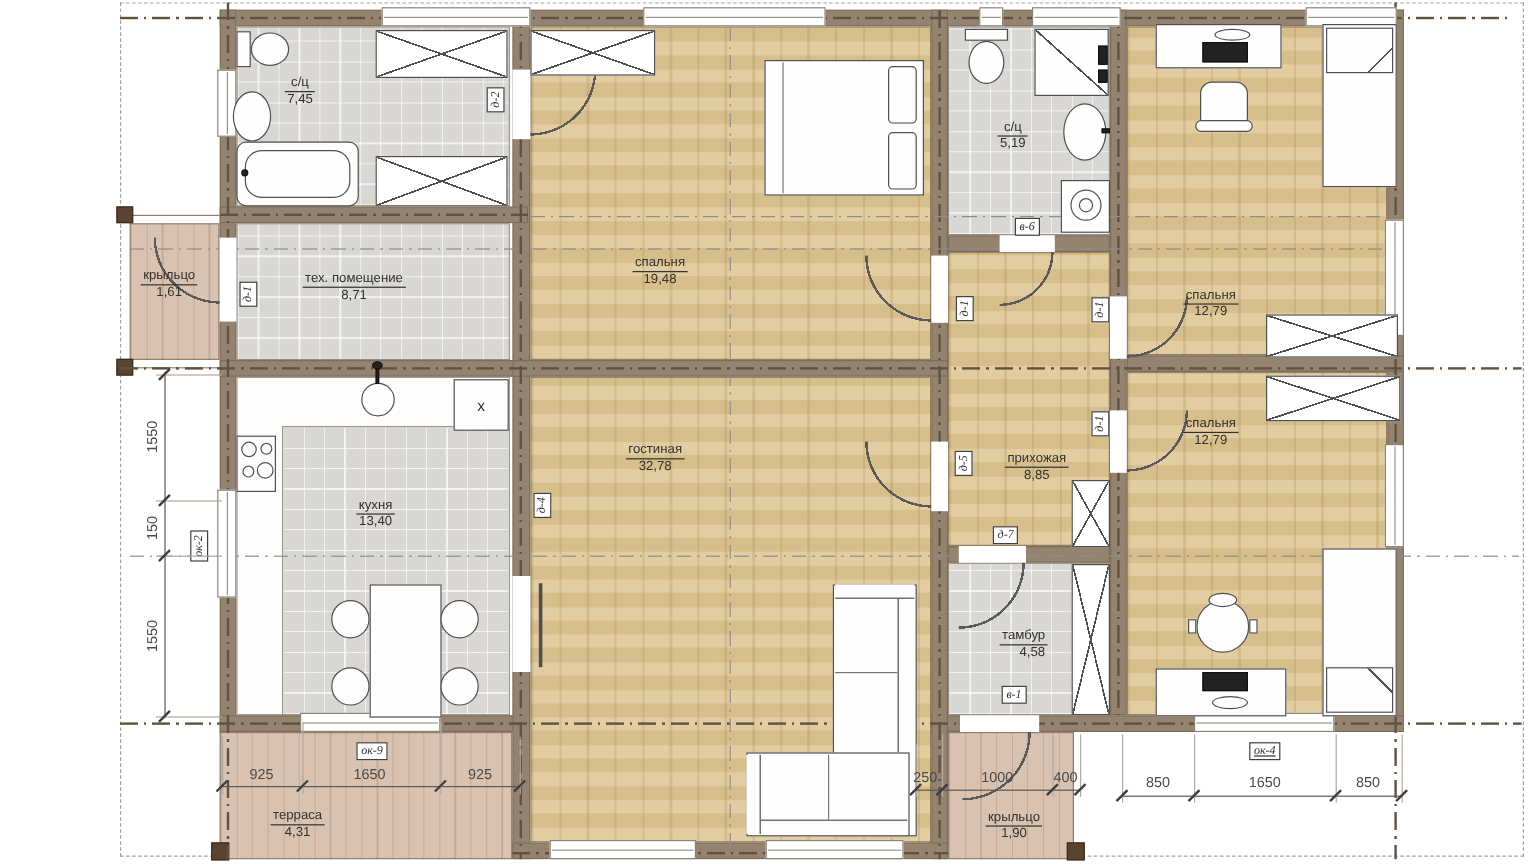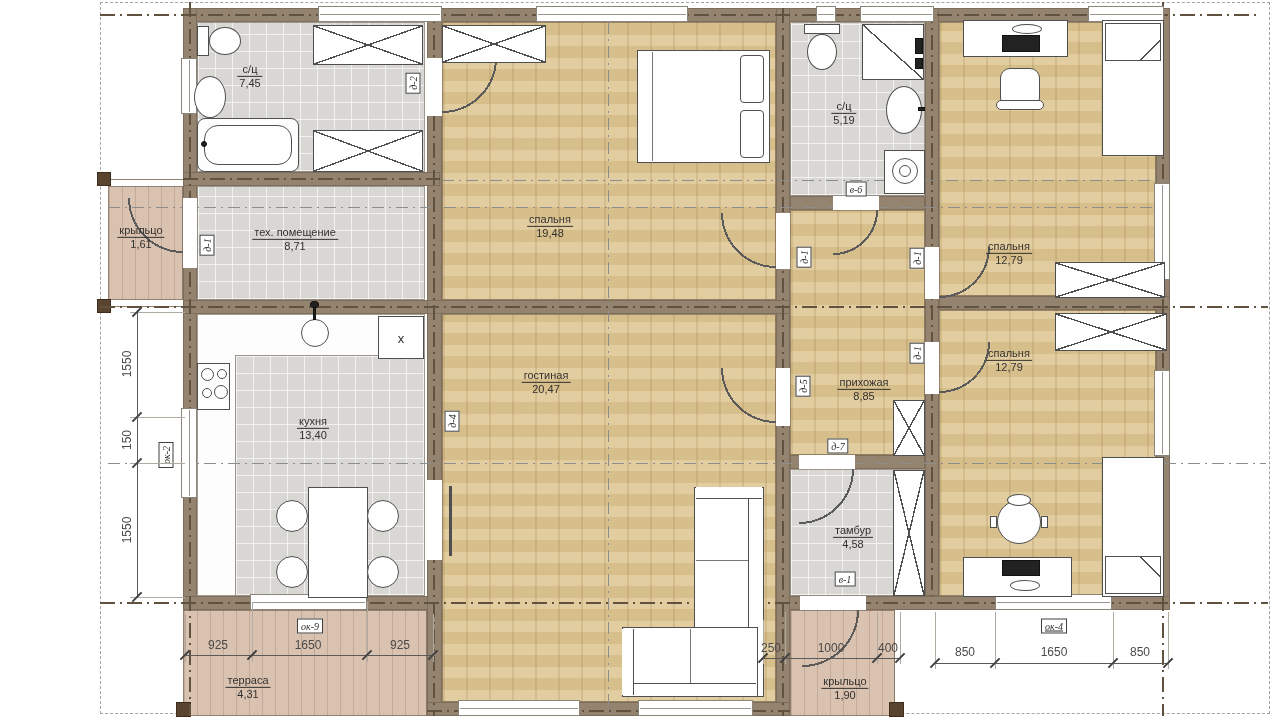--- a/index.html
+++ b/index.html
@@ -250,31 +250,31 @@
   <div class="label" style="left:1009px;top:253px;">
     <span class="nm">спальня</span>
     <span class="ar">12,79</span>
   </div>
   <div class="label" style="left:313px;top:428px;">
     <span class="nm">кухня</span>
     <span class="ar">13,40</span>
   </div>
   <div class="label" style="left:546px;top:382px;">
     <span class="nm">гостиная</span>
-    <span class="ar">20,47</span>
+    <span class="ar">32,78</span>
   </div>
   <div class="label" style="left:864px;top:389px;">
     <span class="nm">прихожая</span>
     <span class="ar">8,85</span>
   </div>
   <div class="label" style="left:1009px;top:360px;">
     <span class="nm">спальня</span>
     <span class="ar">12,79</span>
   </div>
-  <div class="label" style="left:853px;top:537px;">
+  <div class="label" style="left:853px;top:537px;text-align:right;">
     <span class="nm">тамбур</span>
     <span class="ar">4,58</span>
   </div>
   <div class="label" style="left:248px;top:687px;">
     <span class="nm">терраса</span>
     <span class="ar">4,31</span>
   </div>
   <div class="label" style="left:845px;top:688px;">
     <span class="nm">крыльцо</span>
     <span class="ar">1,90</span>

